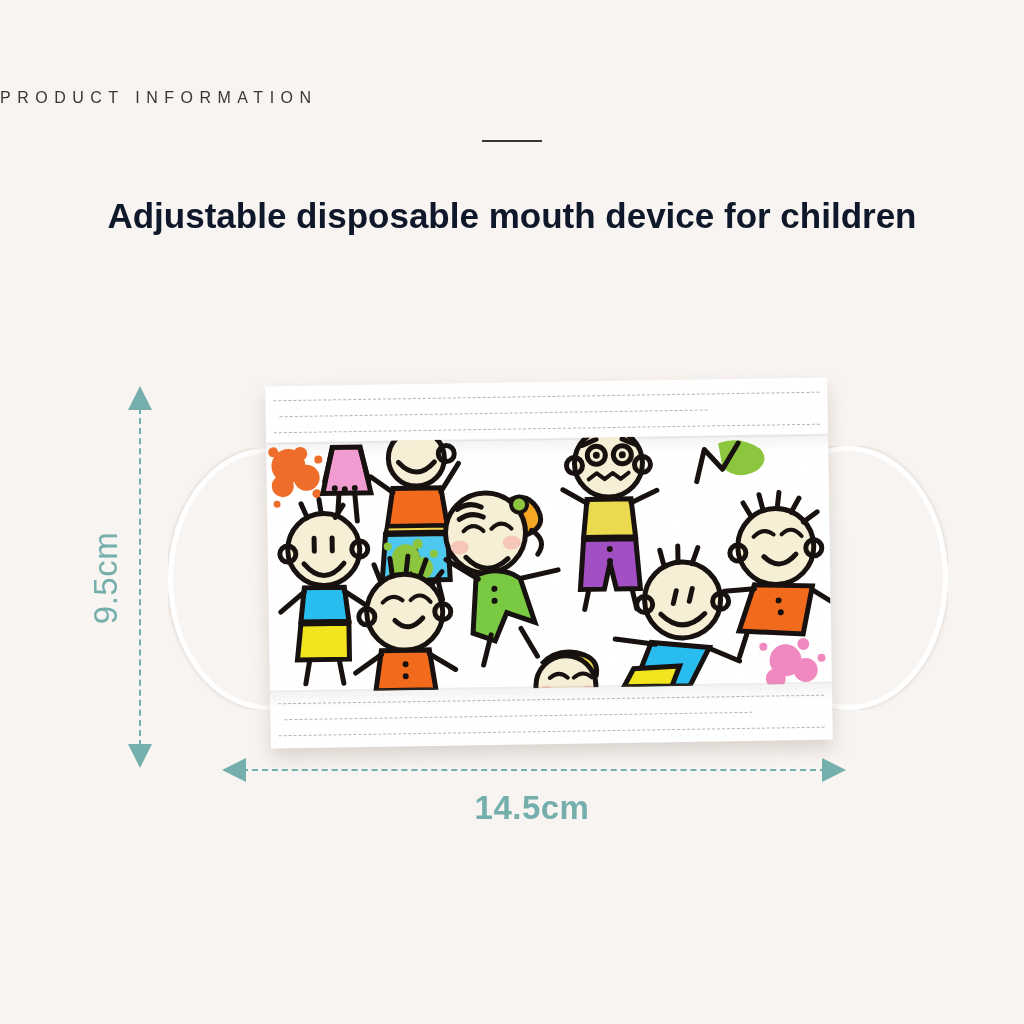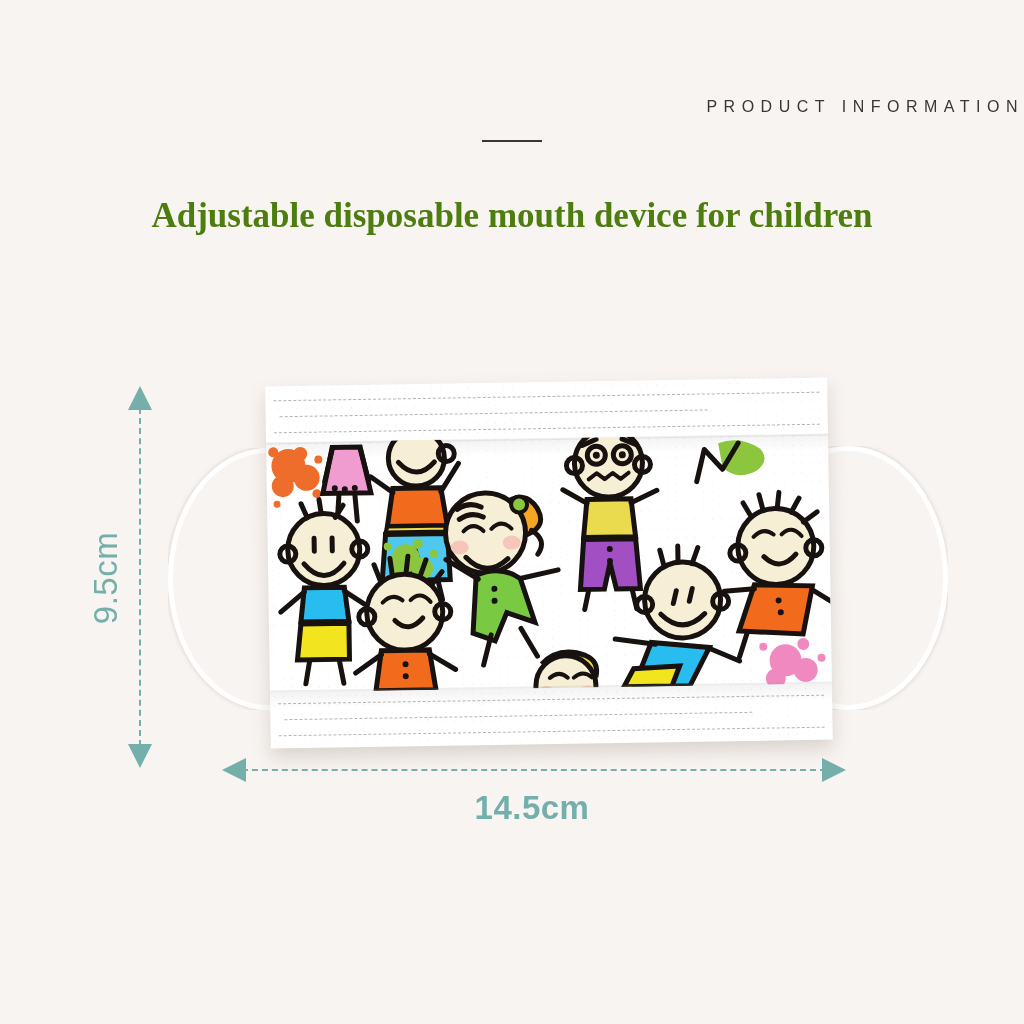--- a/index.html
+++ b/index.html
@@ -6,40 +6,40 @@
   body{
     width:1024px;height:1024px;overflow:hidden;
     background:#f8f4f1;
     font-family:"Liberation Sans",sans-serif;
     position:relative;
   }
   .page{position:absolute;inset:0;}
 
   
   .kicker{
-    position:absolute;left:0;right:0;top:98px;
-    text-align:right;
+    position:absolute;left:0;right:0;top:89px;
+    text-align:left;
     font-family:"Liberation Sans",sans-serif;
     font-size:16px;font-weight:400;
     letter-spacing:6.5px;
     color:#3a3632;
     white-space:pre;
   }
   .divider{
     position:absolute;left:50%;top:140px;
     transform:translateX(-50%);
     width:60px;height:2px;background:#3a3632;
   }
   .headline{
     position:absolute;left:0;right:0;top:196px;
     text-align:center;
-    font-family:Liberation Serif, serif;
+    font-family:Liberation Sans, sans-serif;
     font-size:35px;font-weight:700;
     letter-spacing:0px;
-    color:#4d7c0f;
+    color:#0f172a;
     white-space:pre;
   }
 
   
   .stage{position:absolute;left:0;top:0;width:1024px;height:1024px;}
 
   .loop{
     position:absolute;
     border:5px solid #ffffff;
     border-radius:50%;

